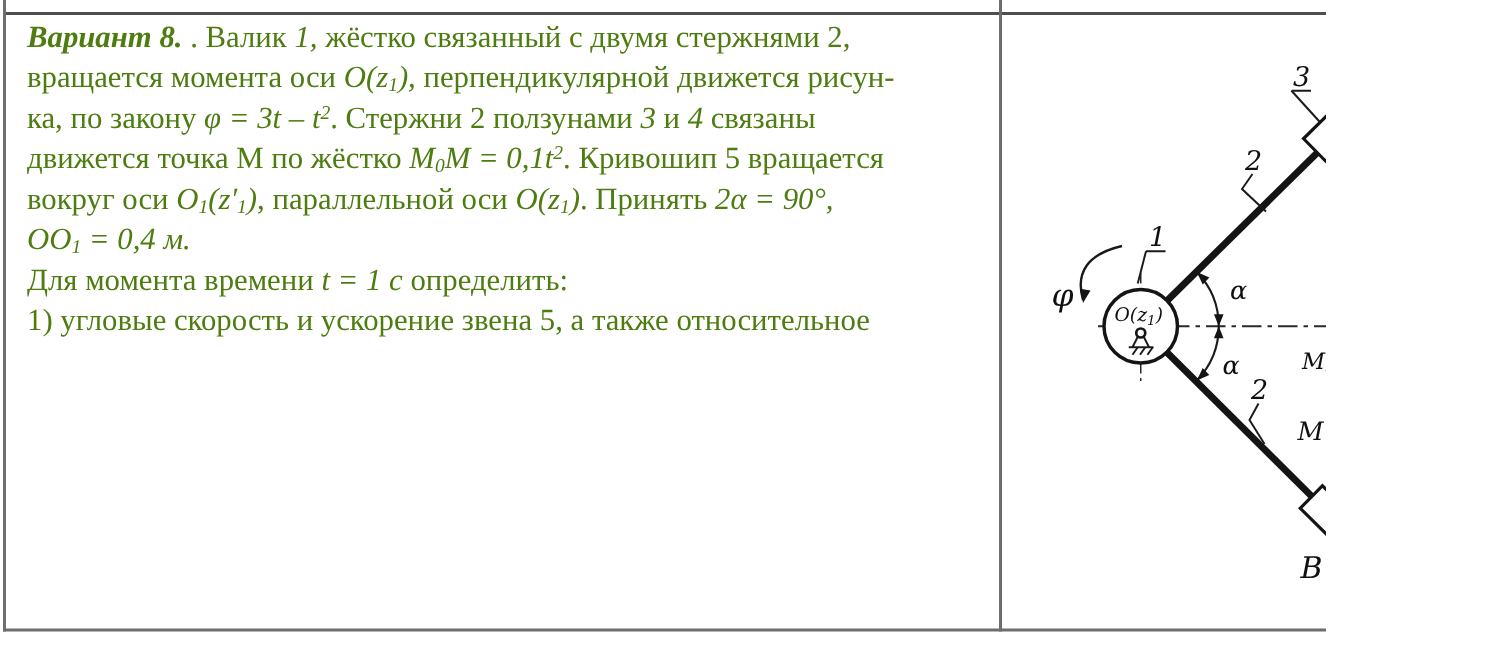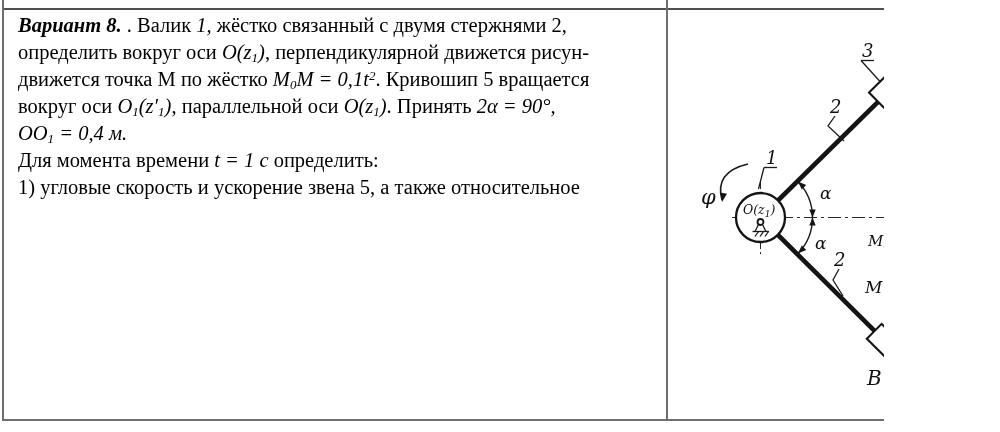--- a/index.html
+++ b/index.html
@@ -1,17 +1,17 @@
 <!DOCTYPE html>
 <html><head>
 <meta charset="utf-8">
 <style>
   html,body{margin:0;padding:0;background:#fff;}
   .page{position:relative;width:884px;height:432px;background:#fff;overflow:hidden;
-        font-family:"Liberation Serif","DejaVu Serif",serif;color:#000000;}
+        font-family:"Liberation Serif","DejaVu Serif",serif;color:#4d7c0f;}
   .b{position:absolute;background:#6e6e6e;}
   .textcell{position:absolute;left:18px;top:12px;width:645px;font-size:20.5px;line-height:27px;}
   .tline{white-space:nowrap;}
   .seg-r{font-style:normal;}
   .seg-bi{font-weight:700;font-style:italic;}
   .seg-i{font-style:italic;}
   .seg-sup{font-style:italic;font-size:13px;vertical-align:0.45em;line-height:0;}
   .seg-sub{font-style:italic;font-size:13px;vertical-align:-0.22em;line-height:0;}
   svg .thick{stroke:#141414;stroke-width:4.6;stroke-linecap:square;fill:none;}
   svg .rod5{stroke:#141414;stroke-width:4.8;stroke-linecap:square;fill:none;}
@@ -32,21 +32,22 @@
 <div class="page">
 
   <div class="b" style="left:2px;top:8px;width:990px;height:2px;background:#4f4f4f;"></div>
   <div class="b" style="left:2px;top:419px;width:990px;height:2px;"></div>
   <div class="b" style="left:2px;top:0;width:2px;height:421px;"></div>
   <div class="b" style="left:990px;top:0;width:2px;height:421px;"></div>
   <div class="b" style="left:666px;top:0;width:2px;height:421px;"></div>
 
   <div class="textcell" id="textcell">
       <div class="tline"><span class="seg-bi">Вариант 8.</span><span class="seg-r"> . Валик </span><span class="seg-i">1,</span><span class="seg-r"> жёстко связанный с двумя стержнями 2,</span></div>
-      <div class="tline"><span class="seg-r">определить вокруг оси </span><span class="seg-i">O(z</span><span class="seg-sub">1</span><span class="seg-i">)</span><span class="seg-r">, перпендикулярной движется рисун-</span></div>
+      <div class="tline"><span class="seg-r">вращается момента оси </span><span class="seg-i">O(z</span><span class="seg-sub">1</span><span class="seg-i">)</span><span class="seg-r">, перпендикулярной движется рисун-</span></div>
+      <div class="tline"><span class="seg-r">ка, по закону </span><span class="seg-i">φ = 3t – t</span><span class="seg-sup">2</span><span class="seg-r">. Стержни 2 ползунами </span><span class="seg-i">3</span><span class="seg-r"> и </span><span class="seg-i">4</span><span class="seg-r"> связаны</span></div>
       <div class="tline"><span class="seg-r">движется точка М по жёстко </span><span class="seg-i">M</span><span class="seg-sub">0</span><span class="seg-i">M = 0,1t</span><span class="seg-sup">2</span><span class="seg-r">.  Кривошип 5 вращается</span></div>
       <div class="tline"><span class="seg-r">вокруг оси </span><span class="seg-i">O</span><span class="seg-sub">1</span><span class="seg-i">(z′</span><span class="seg-sub">1</span><span class="seg-i">)</span><span class="seg-r">, параллельной оси </span><span class="seg-i">O(z</span><span class="seg-sub">1</span><span class="seg-i">)</span><span class="seg-r">. Принять </span><span class="seg-i">2α = 90°,</span></div>
       <div class="tline"><span class="seg-i">OO</span><span class="seg-sub">1</span><span class="seg-i"> = 0,4 м.</span></div>
       <div class="tline"><span class="seg-r">Для момента времени </span><span class="seg-i">t = 1 с</span><span class="seg-r"> определить:</span></div>
       <div class="tline"><span class="seg-r">1) угловые скорость и ускорение звена 5, а также относительное</span></div>
     </div>
 
   <svg style="position:absolute;left:668px;top:8px;" width="322" height="411" viewBox="668 8 322 411">
 
     <line class="cl" x1="732" y1="217.5" x2="929" y2="217.5"></line>

